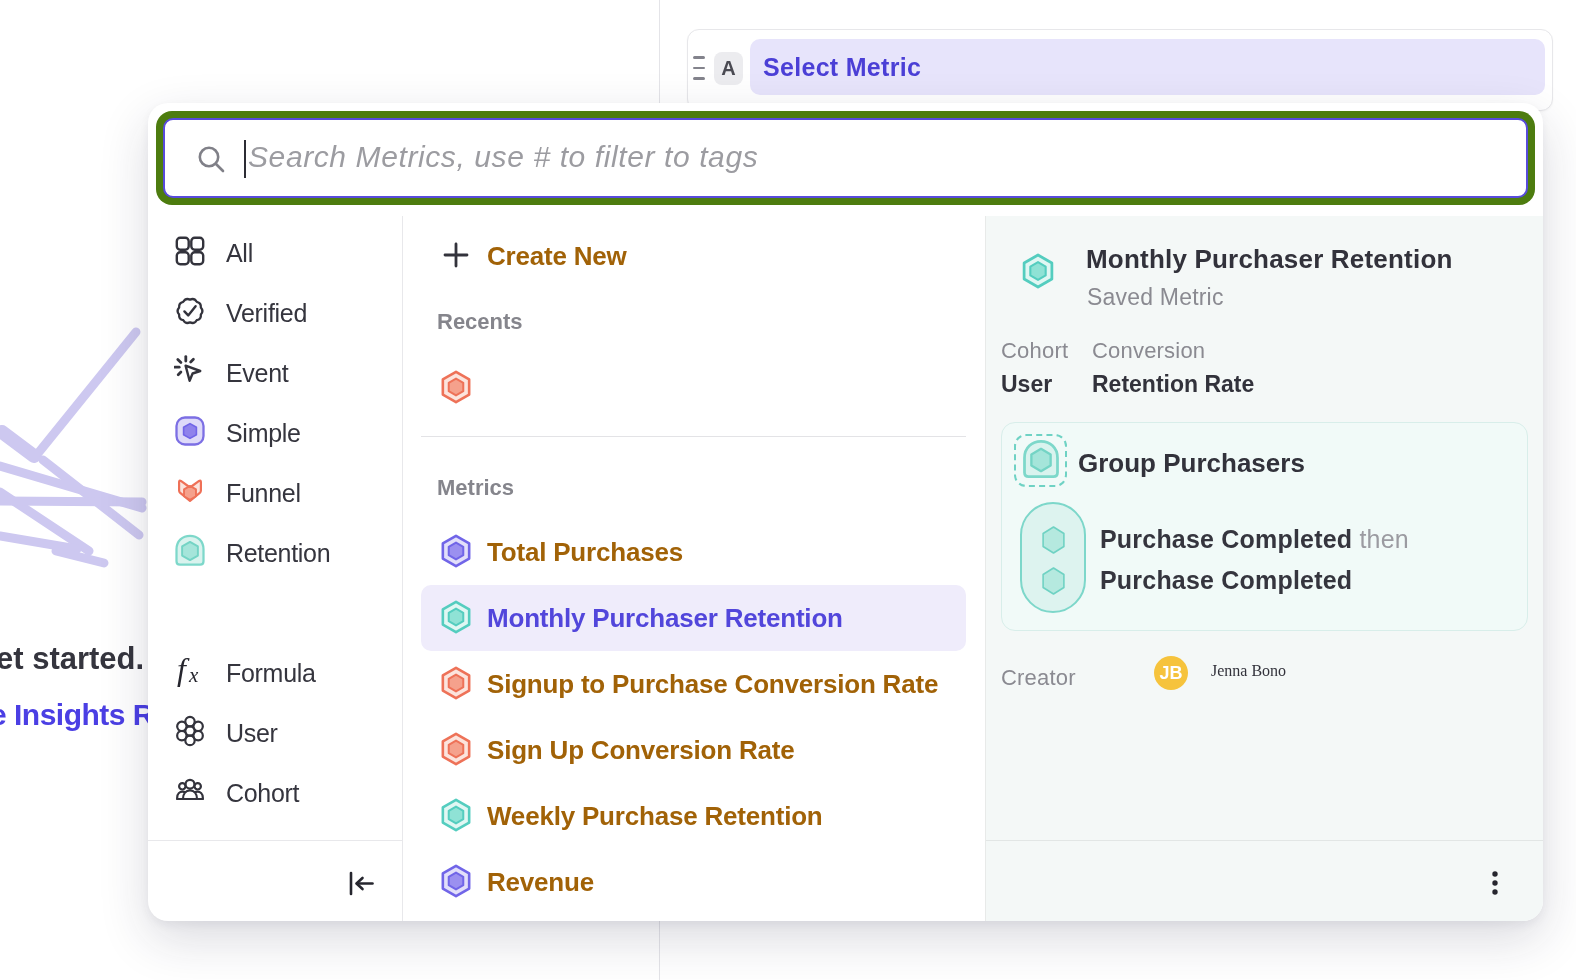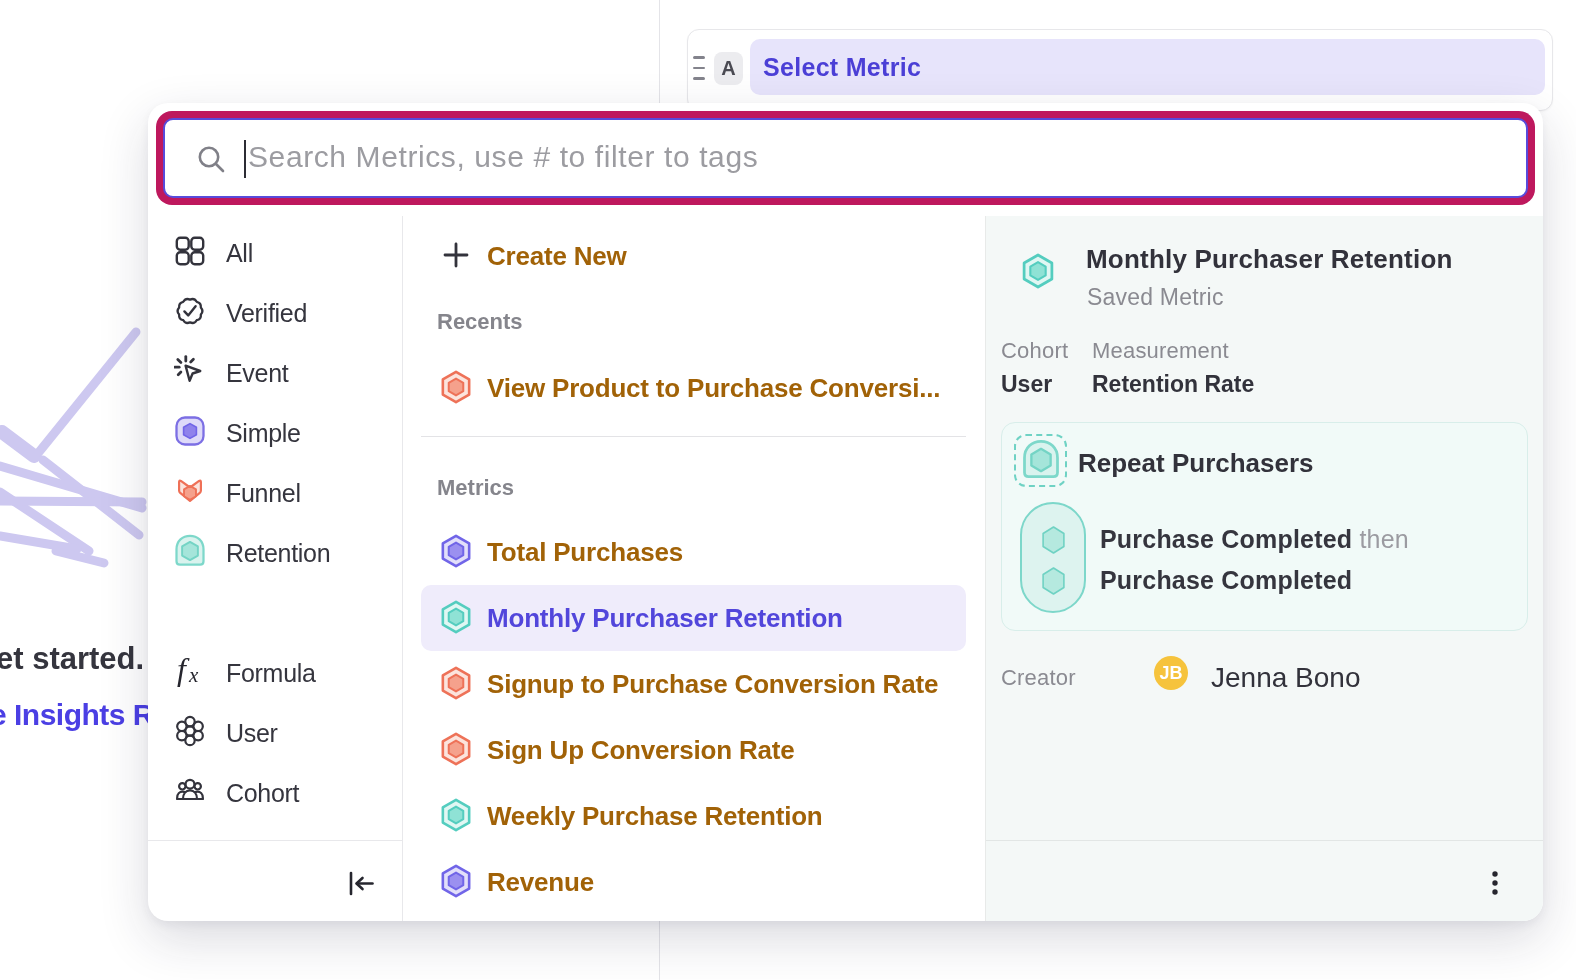--- a/index.html
+++ b/index.html
@@ -13,21 +13,21 @@
   #drag div { height:2.5px; background:#83838c; border-radius:2px; margin-bottom:8.2px; }
   #abox { left:714px; top:52px; width:29px; height:33px; background:#ececef; border-radius:8px;
     color:#4a4a52; font-weight:700; font-size:20px; text-align:center; line-height:33px; }
   #pill { left:750px; top:39px; width:795px; height:56px; background:#e7e4fb; border-radius:10px;
     color:#4b3fd6; font-weight:700; font-size:25px; letter-spacing:.3px; line-height:56px; padding-left:13px; }
   #bg1 { left:-4px; top:641px; font-size:31px; font-weight:700; color:#35353e; }
   #bg2 { left:-10px; top:698px; font-size:30px; font-weight:700; color:#4b3fe4; letter-spacing:-.5px; }
   #modal { left:148px; top:103px; width:1395px; height:818px; background:#fff;
     border-radius:20px; box-shadow:0 4px 10px rgba(30,30,60,.06), 0 18px 50px rgba(30,30,60,.16);
     overflow:hidden; }
-  #ring { left:8px; top:8px; width:1379px; height:94px; background:#be185d; border-radius:16px; }
+  #ring { left:8px; top:8px; width:1379px; height:94px; background:#4d7c0f; border-radius:16px;font-style:italic; }
   #input { left:7px; top:7px; width:1365px; height:80px; background:#fff;
     border:2px solid #584bdb; border-radius:10px; }
   #caret { left:79px; top:20px; width:2px; height:38px; background:#2c2c34; }
   #ph { left:83px; top:0; line-height:74px; font-size:30px; letter-spacing:.6px; color:#9c9ca1; }
   #cols { left:0; top:113px; width:1395px; height:705px; }
   #sidebar { left:0; top:0; width:255px; height:705px; border-right:1px solid #e8e8eb; }
   .srow { position:absolute; left:13px; width:231px; height:60px; border-radius:10px;text-align:center; }
   .srow svg { position:absolute; left:13px; top:13px; }
   .srow span { position:absolute; left:65px; top:calc(50% + 1px); transform:translateY(-50%);
     font-size:25px; color:#35353e; letter-spacing:-.3px; white-space:nowrap; }
@@ -57,21 +57,21 @@
     border-radius:12px; }
   #ctitle { left:76px; top:25px; font-size:26px; font-weight:700; color:#32323b; letter-spacing:0px; }
   #capsule { left:18px; top:79px; width:66px; height:111px; background:#ddf3ef;
     border:2px solid #7dd7ca; border-radius:34px; }
   .ctext { position:absolute; left:98px; font-size:25px; font-weight:700; color:#35353e; letter-spacing:.2px; white-space:nowrap; }
   .ctext .then { color:#9b9ba1; font-weight:400; }
   #avatar { left:168px; top:440px; width:34px; height:34px; border-radius:50%;
     background:#f6c33c; color:#fff; font-size:18px; font-weight:700; text-align:center;
     line-height:34px; }
   #creator { left:15px; top:449px; }
-  #jenna { left:225px; top:446px; font-size:28px; color:#32323b; }
+  #jenna { left:225px; top:446px; font-size:16px; color:#32323b;font-family:Liberation Serif, serif; }
   #dots { left:498px; top:653px; }
 </style>
 </head>
 <body>
   <div id="vline" class="abs"></div>
   <svg id="illus" class="abs" style="left:0;top:320px" width="170" height="250" viewBox="0 0 170 250">
     <line x1="35" y1="137" x2="136" y2="12" stroke="#cdc8f0" stroke-width="9" stroke-linecap="round"></line>
     <line x1="2" y1="112" x2="34" y2="136" stroke="#cdc8f0" stroke-width="14" stroke-linecap="round"></line>
     <line x1="0" y1="146" x2="142" y2="188" stroke="#cdc8f0" stroke-width="9" stroke-linecap="round"></line>
     <line x1="43" y1="140" x2="139" y2="215" stroke="#cdc8f0" stroke-width="9" stroke-linecap="round"></line>
@@ -197,21 +197,20 @@
             <line x1="2" y1="13" x2="24" y2="13" stroke="#33333c" stroke-width="2.8" stroke-linecap="round"></line>
           </svg>
           <span>Create New</span>
         </div>
 <div class="mlabel" style="top:93px">Recents</div>
 <div class="mrow" style="top:139px">
           <svg width="32" height="36" viewBox="0 0 32 36">
             <path d="M16.00,2.80 L2.84,10.40 L2.84,25.60 L16.00,33.20 L29.16,25.60 L29.16,10.40 Z" fill="#fce4dd" stroke="#ee7258" stroke-width="2.6" stroke-linejoin="round"></path>
             <path d="M16.00,9.60 L8.73,13.80 L8.73,22.20 L16.00,26.40 L23.27,22.20 L23.27,13.80 Z" fill="#f5a18c" stroke="#ee7258" stroke-width="2" stroke-linejoin="round"></path>
           </svg>
-          <span>View Product to Purchase Conversi...</span>
         </div>
 <div id="mdiv" class="abs"></div>
 <div class="mlabel" style="top:259px">Metrics</div>
 <div class="mrow" style="top:303px">
           <svg width="32" height="36" viewBox="0 0 32 36">
             <path d="M16.00,2.80 L2.84,10.40 L2.84,25.60 L16.00,33.20 L29.16,25.60 L29.16,10.40 Z" fill="#e2dffa" stroke="#7165e8" stroke-width="2.6" stroke-linejoin="round"></path>
             <path d="M16.00,9.60 L8.73,13.80 L8.73,22.20 L16.00,26.40 L23.27,22.20 L23.27,13.80 Z" fill="#9b90f0" stroke="#7165e8" stroke-width="2" stroke-linejoin="round"></path>
           </svg>
           <span>Total Purchases</span>
         </div>
@@ -253,31 +252,31 @@
 
       </div>
       <div id="panel" class="abs">
         <svg class="abs" style="left:35px;top:36px" width="34" height="38" viewBox="0 0 32 36">
           <path d="M16.00,2.80 L2.84,10.40 L2.84,25.60 L16.00,33.20 L29.16,25.60 L29.16,10.40 Z" fill="#e0f7f3" stroke="#54cdbf" stroke-width="2.6" stroke-linejoin="round"></path>
           <path d="M16.00,9.60 L8.73,13.80 L8.73,22.20 L16.00,26.40 L23.27,22.20 L23.27,13.80 Z" fill="#8fe2d5" stroke="#54cdbf" stroke-width="2" stroke-linejoin="round"></path>
         </svg>
 <div id="ptitle" class="abs">Monthly Purchaser Retention</div>
 <div id="psub" class="abs gtxt">Saved Metric</div>
 <div class="abs gtxt" style="left:15px;top:122px">Cohort</div>
-<div class="abs gtxt" style="left:106px;top:122px">Measurement</div>
+<div class="abs gtxt" style="left:106px;top:122px">Conversion</div>
 <div class="abs dtxt" style="left:15px;top:155px">User</div>
 <div class="abs dtxt" style="left:106px;top:155px">Retention Rate</div>
 <div id="card" class="abs">
           <div id="dashed" class="abs">
             <svg class="abs" style="left:3px;top:2px" width="44" height="44" viewBox="0 0 32 32">
               <path d="M7.00,28.00 Q4.00,28.00 4.00,25.00 L4.00,14.50 C4.00,7.00 9.40,2.50 16.00,2.50 C22.60,2.50 28.00,7.00 28.00,14.50 L28.00,25.00 Q28.00,28.00 25.00,28.00 Z" fill="#d9f3ee" stroke="#7dd8ca" stroke-width="2.0" stroke-linejoin="round"></path>
               <path d="M16.00,7.90 L8.99,11.95 L8.99,20.05 L16.00,24.10 L23.01,20.05 L23.01,11.95 Z" fill="#a5e5da" stroke="#74d4c5" stroke-width="1.70" stroke-linejoin="round"></path>
             </svg>
           </div>
-<div id="ctitle" class="abs">Repeat Purchasers</div>
+<div id="ctitle" class="abs">Group Purchasers</div>
 <div id="capsule" class="abs">
             <svg class="abs" style="left:19px;top:22px" width="25" height="28" viewBox="0 0 25 28">
               <path d="M12.50,1.00 L2.11,7.50 L2.11,20.50 L12.50,27.00 L22.89,20.50 L22.89,7.50 Z" fill="#b5e9df" stroke="#6fd2c3" stroke-width="1.6" stroke-linejoin="round"></path>
             </svg>
             <svg class="abs" style="left:19px;top:63px" width="25" height="28" viewBox="0 0 25 28">
               <path d="M12.50,1.00 L2.11,7.50 L2.11,20.50 L12.50,27.00 L22.89,20.50 L22.89,7.50 Z" fill="#b5e9df" stroke="#6fd2c3" stroke-width="1.6" stroke-linejoin="round"></path>
             </svg>
           </div>
 <div class="ctext" style="top:102px">Purchase Completed <span class="then">then</span></div>
 <div class="ctext" style="top:143px">Purchase Completed</div>

